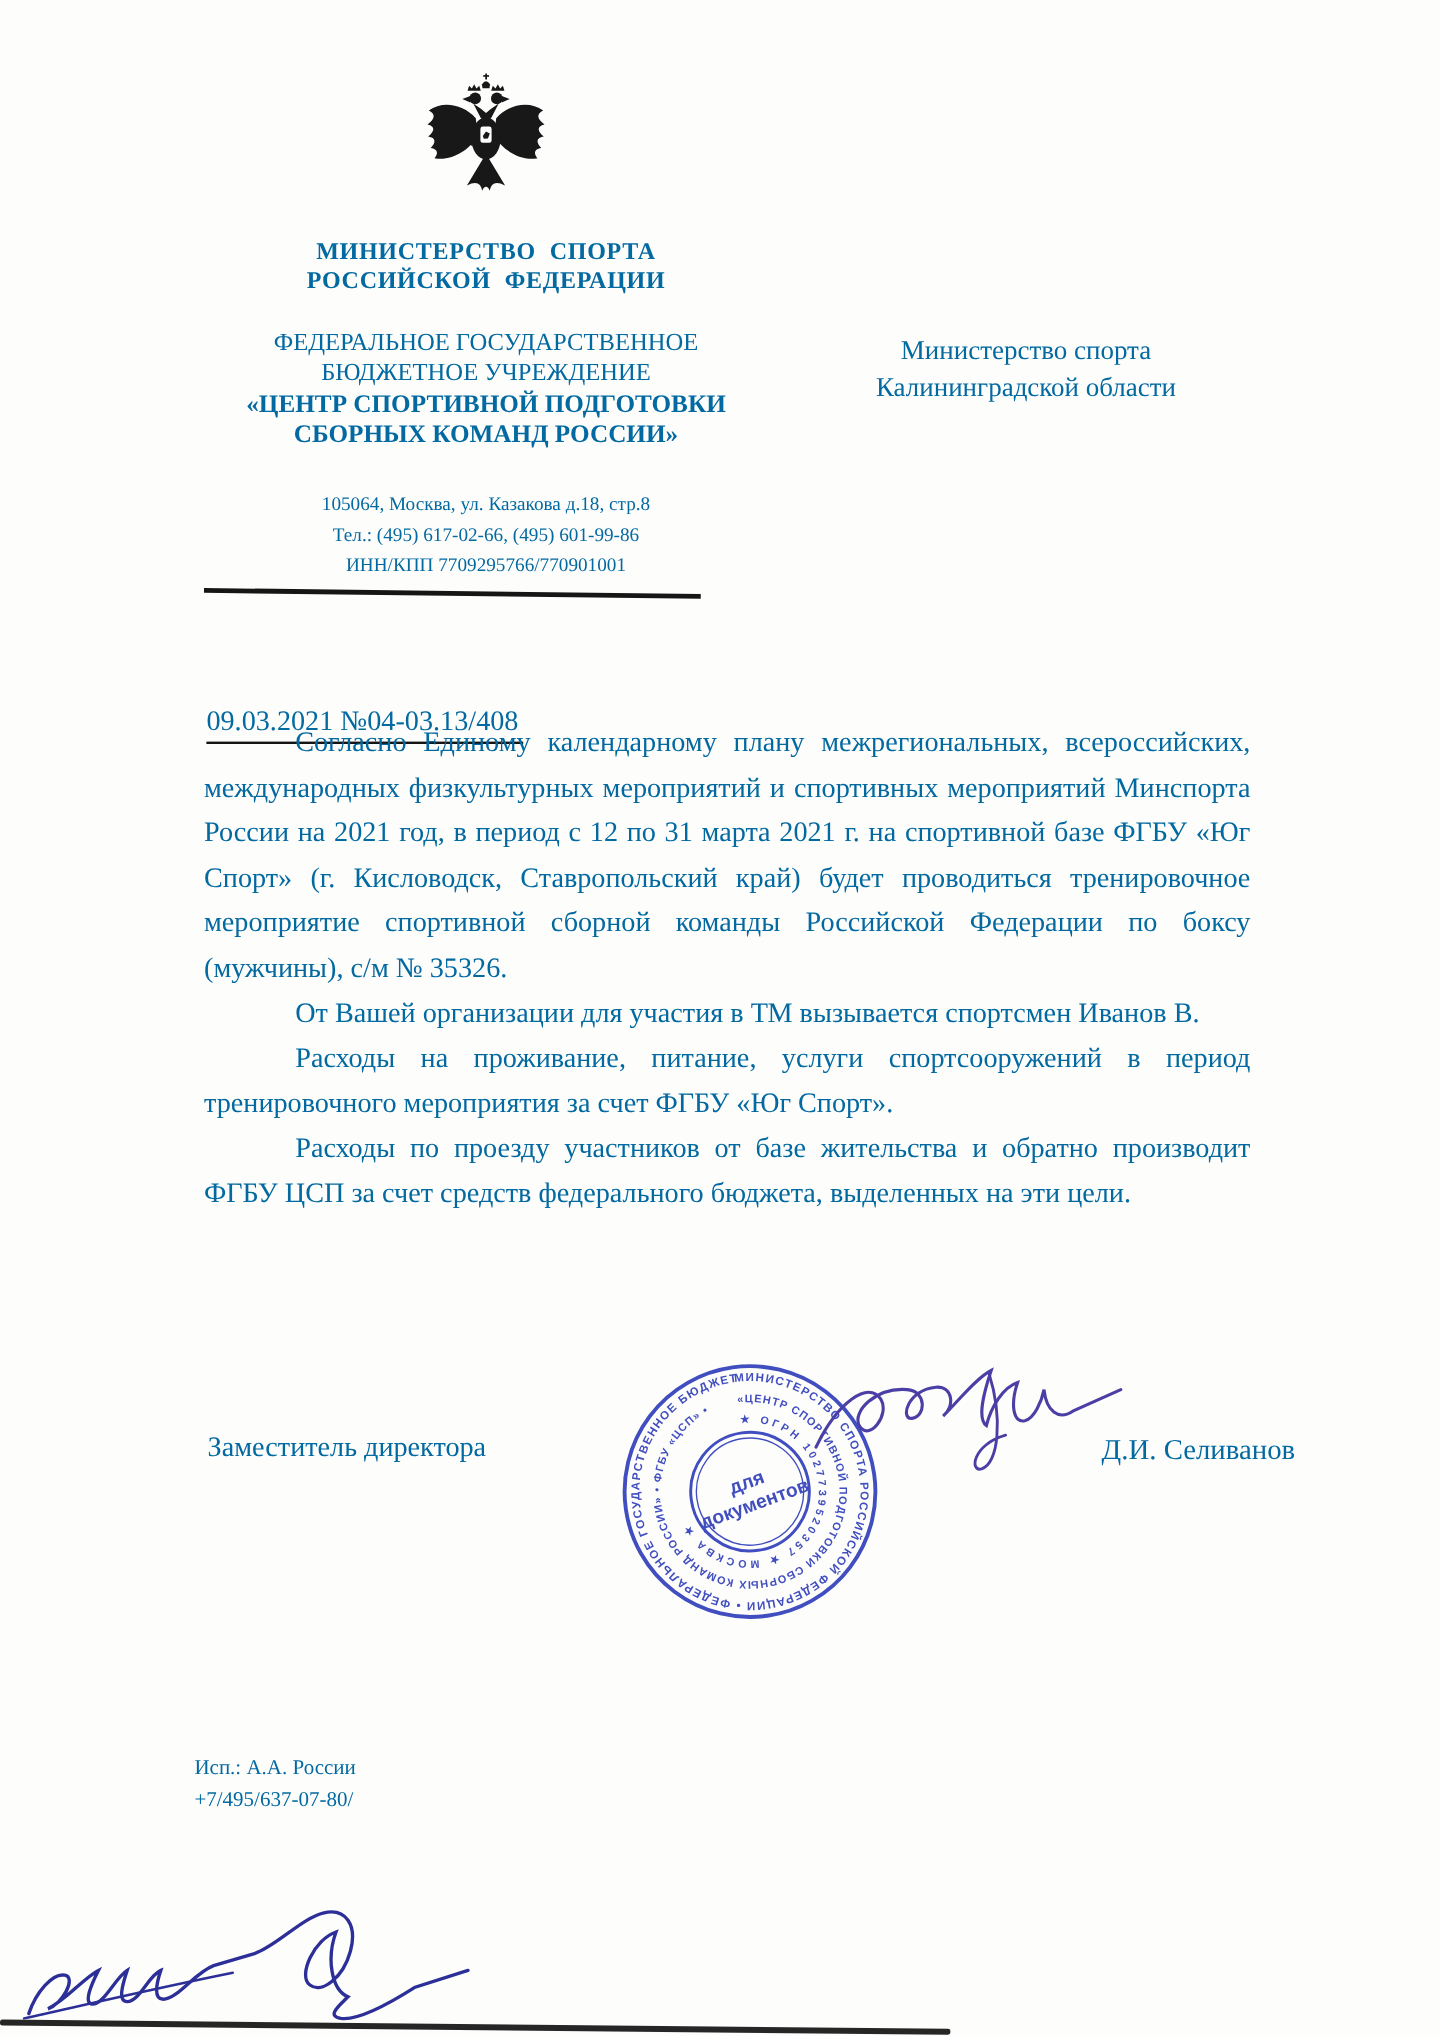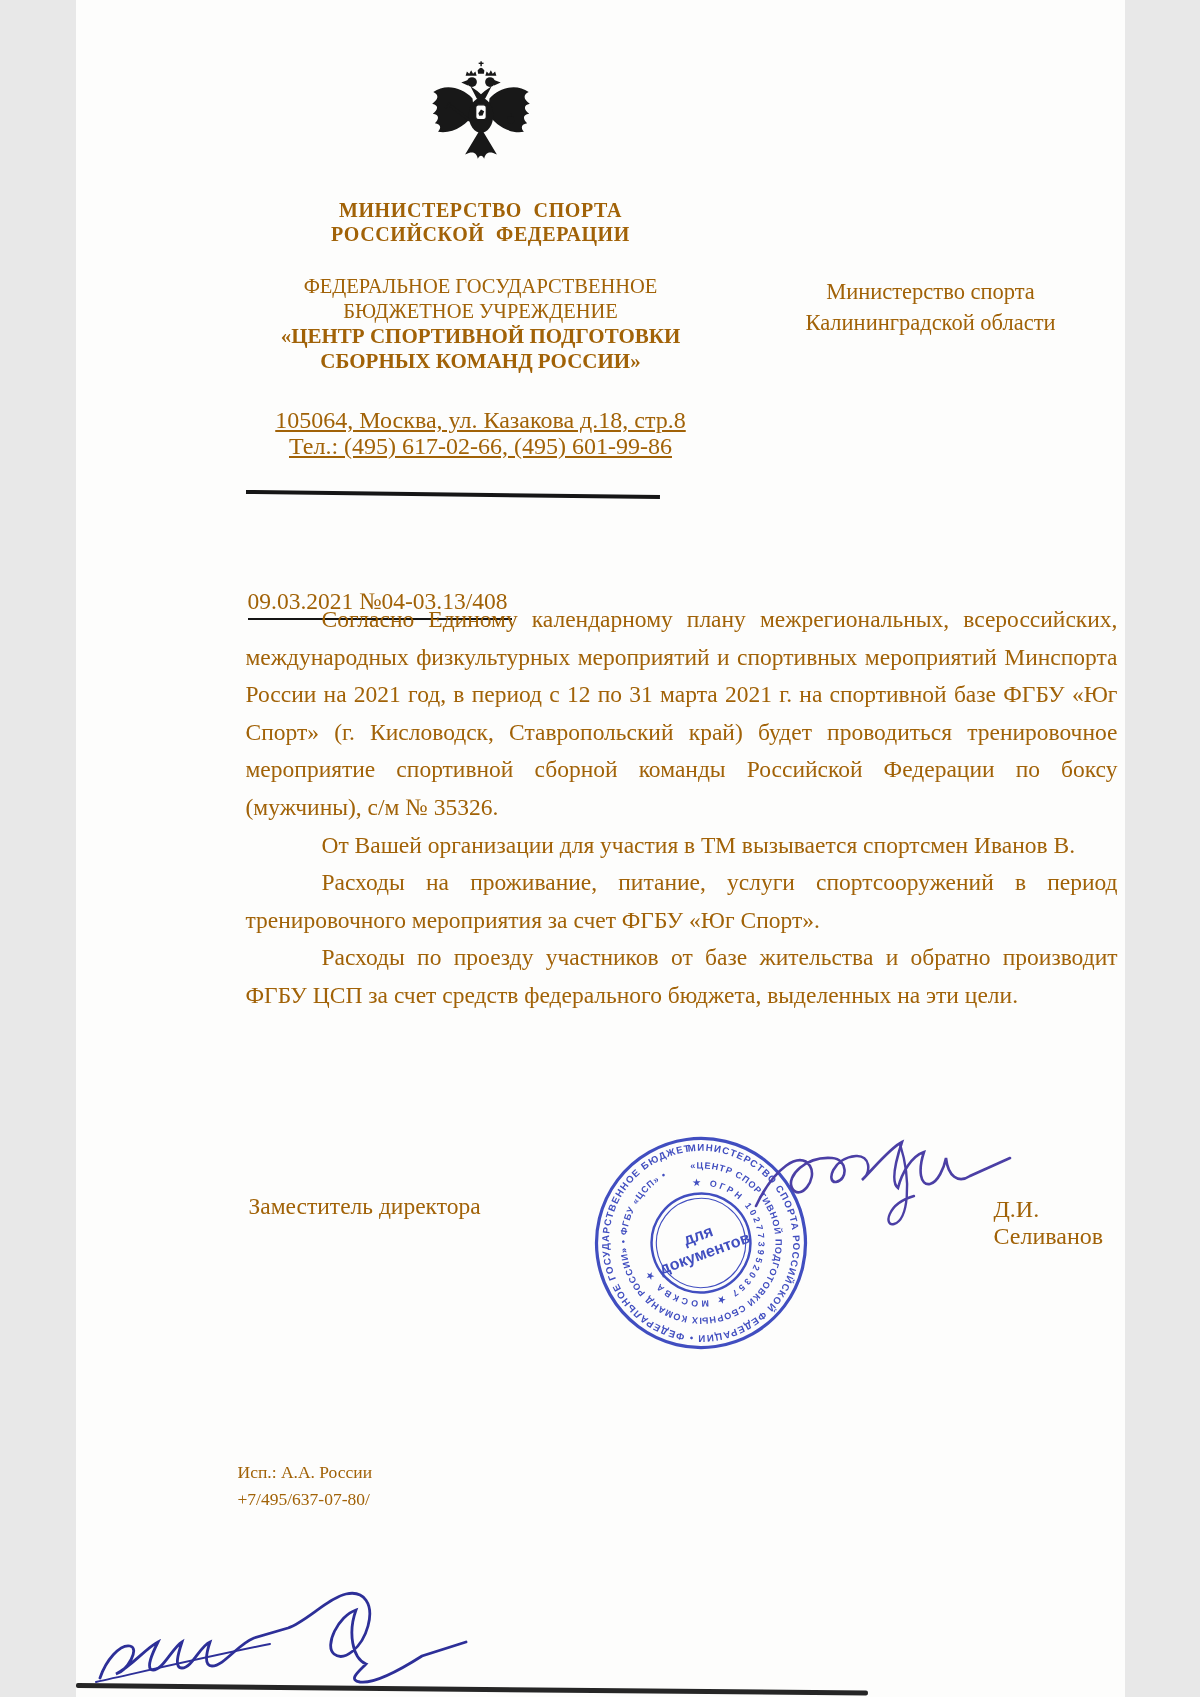--- a/index.html
+++ b/index.html
@@ -1,31 +1,31 @@
 <!DOCTYPE html>
 <html lang="ru"><head>
 <meta charset="utf-8">
 <style>
   html,body{margin:0;padding:0;background:#e8e8e8;}
   .page{
     position:relative;
-    width:1049px;height:1697px;
+    width:1200px;height:1697px;
     margin:0 auto;
     background:#fdfdfc;
     font-family:"Liberation Serif","DejaVu Serif",serif;
-    color:#a16207;
+    color:#0369a1;
     overflow:hidden;
   }
   
   .lh-col{position:absolute;left:165px;top:60px;width:480px;text-align:center;}
   .eagle{display:block;margin:0 auto 6px auto;width:106px;height:132px;}
   .ministry{font-weight:bold;font-size:20px;line-height:24px;letter-spacing:.6px;word-spacing:6px;}
   .org{margin-top:28px;font-size:20.5px;line-height:25px;}
   .org .b{font-weight:bold;font-size:21px;}
-  .addr{margin-top:34px;font-size:24px;line-height:25.5px;text-decoration:underline;}
+  .addr{margin-top:34px;font-size:16px;line-height:25.5px;}
   
   .recipient{position:absolute;left:635px;top:276px;width:440px;text-align:center;
     font-size:22.5px;line-height:31px;}
   
   .lh-rule{position:absolute;left:170px;top:490px;width:414px;height:4px;background:#161616;
     transform:rotate(.7deg);transform-origin:left center;}
   
   .refline{position:absolute;left:172px;top:548px;font-size:23.5px;
     border-bottom:2px solid #141414;padding:0 4px 3px 0;margin-top:40px;}
   
@@ -92,20 +92,21 @@
     </div>
     <div class="org">
       <div>ФЕДЕРАЛЬНОЕ ГОСУДАРСТВЕННОЕ</div>
       <div>БЮДЖЕТНОЕ УЧРЕЖДЕНИЕ</div>
       <div class="b">«ЦЕНТР СПОРТИВНОЙ ПОДГОТОВКИ</div>
       <div class="b">СБОРНЫХ КОМАНД РОССИИ»</div>
     </div>
     <div class="addr">
       <div>105064, Москва, ул. Казакова д.18, стр.8</div>
       <div>Тел.: (495) 617-02-66, (495) 601-99-86</div>
+      <div>ИНН/КПП 7709295766/770901001</div>
     </div>
   </div>
 
   <div class="recipient">
     <div>Министерство спорта</div>
     <div>Калининградской области</div>
   </div>
 
   <div class="lh-rule"></div>
 

